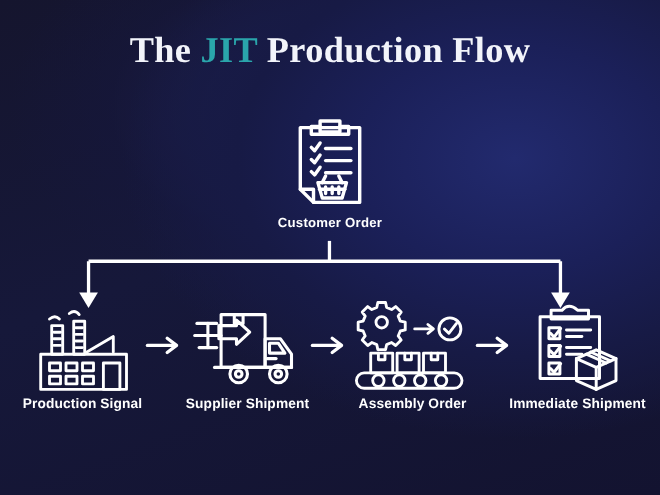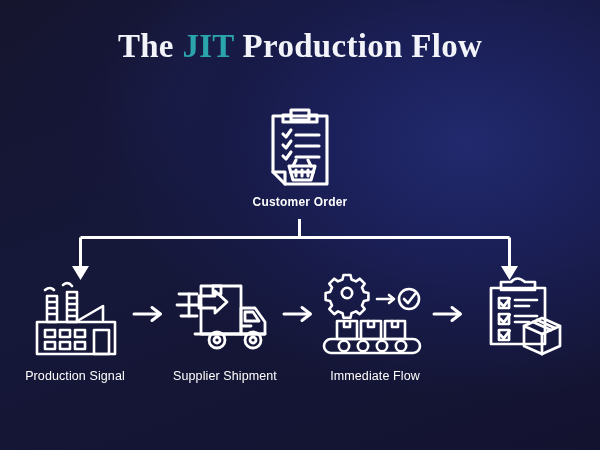--- a/index.html
+++ b/index.html
@@ -68,23 +68,23 @@
     flex-direction: column;
     align-items: center;
   }
   .stage-icon {
     height: 92px;
     display: flex;
     align-items: center;
     justify-content: center;
   }
   .stage-label {
-    margin-top: 9px;
+    margin-top: 0;
     font-size: 12.5px;
-    font-weight: 400;
+    font-weight: 700;
     color: #ffffff;
     white-space: nowrap;
     letter-spacing: 0.1px;
   }
   .flow-arrow {
     width: 44px;
     height: 92px;
     display: flex;
     align-items: center;
     justify-content: center;
@@ -250,21 +250,21 @@
             <path d="M69 50 V56 H75 V50"></path>
 
             <path d="M8 68 H90 a7 7 0 0 1 0 14 H8 a7 7 0 0 1 0 -14 Z"></path>
             <circle cx="21" cy="75" r="5.2"></circle>
             <circle cx="40" cy="75" r="5.2"></circle>
             <circle cx="59" cy="75" r="5.2"></circle>
             <circle cx="78" cy="75" r="5.2"></circle>
           </g>
         </svg>
       </div>
-      <div class="stage-label">Immediate Flow</div>
+      <div class="stage-label">Assembly Order</div>
     </div>
 
     <div class="flow-arrow">
       <svg width="36" height="20" viewBox="0 0 36 20">
         <g stroke="#ffffff" stroke-width="3" fill="none" stroke-linecap="round" stroke-linejoin="round">
           <path d="M2 10 H26"></path>
           <path d="M20 3.5 L28.5 10 L20 16.5"></path>
         </g>
       </svg>
     </div>
@@ -287,17 +287,18 @@
             <path d="M21.5 65 l3.2 3.4 l6 -7.8"></path>
 
             <path d="M45 56 L63 48 L81 56 L63 64 Z"></path>
             <path d="M45 56 V76 L63 84 V64"></path>
             <path d="M81 56 V76 L63 84"></path>
             <path d="M54 52 L72 60"></path>
             <path d="M58 50 L76 58"></path>
           </g>
         </svg>
       </div>
+      <div class="stage-label">Immediate Shipment</div>
     </div>
 
   </div>
 
 </div>
 
 </body></html>

